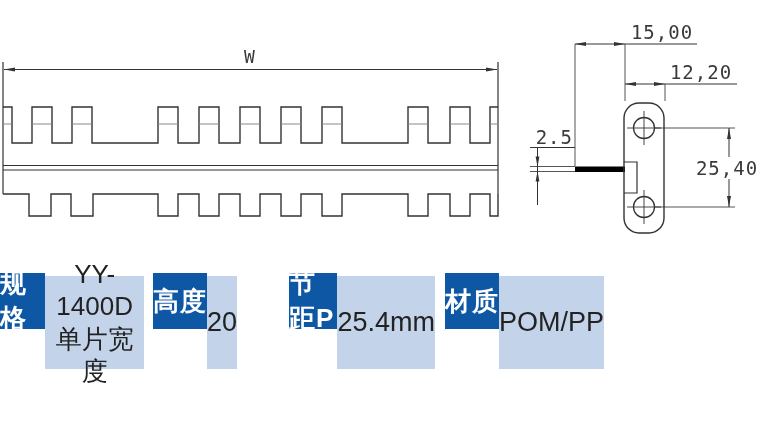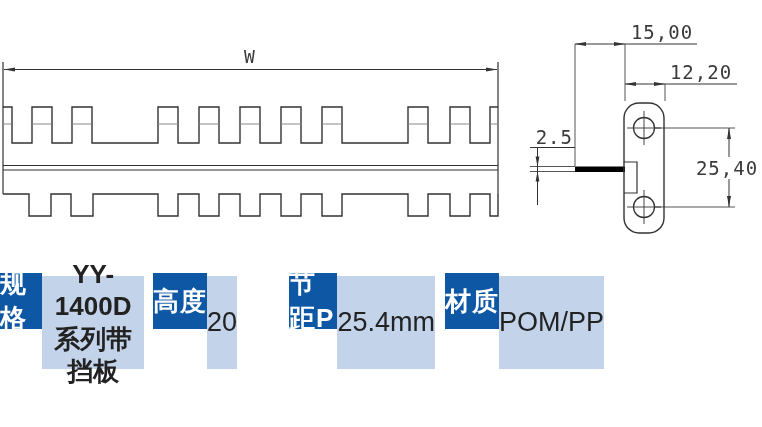--- a/index.html
+++ b/index.html
@@ -29,21 +29,21 @@
     display:flex;align-items:center;justify-content:center;
     font-size:26px;font-weight:bold;letter-spacing:1px;
   }
   .td{
     margin-top:3px;height:93px;background:#c2d3ea;color:#222222;
     display:flex;align-items:center;justify-content:center;
     font-size:27px;
   }
   .td .two-line{
     display:flex;flex-direction:column;align-items:center;
-    font-size:26px;line-height:1.25;text-align:center;font-weight:bold;
+    font-size:26px;line-height:1.25;text-align:center;
   }
 </style>
 </head>
 <body>
 
 <div class="screen">
 
   <svg class="drawing-svg" width="762" height="265" viewBox="0 0 762 265">
 
     <g stroke="#333" fill="none">
@@ -114,21 +114,21 @@
     </g>
   </svg>
 
   <div class="spec-table">
 
     <div class="col col-1">
       <div class="th">规格</div>
       <div class="td">
         <div class="two-line">
           <span>YY-1400D</span>
-          <span>系列带挡板</span>
+          <span>单片宽度</span>
         </div>
       </div>
     </div>
 
     <div class="col col-2">
       <div class="th">高度</div>
       <div class="td">20</div>
     </div>
 
     <div class="col col-3">

